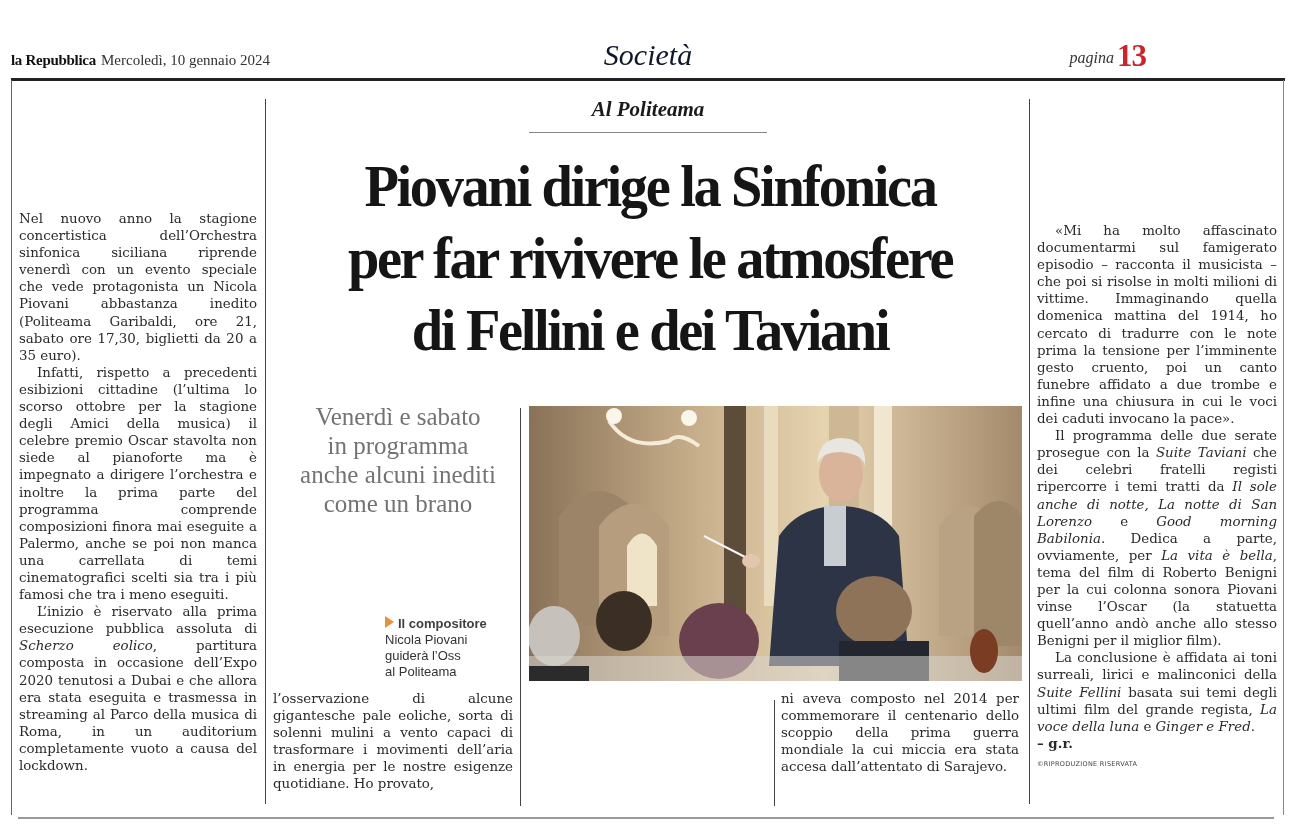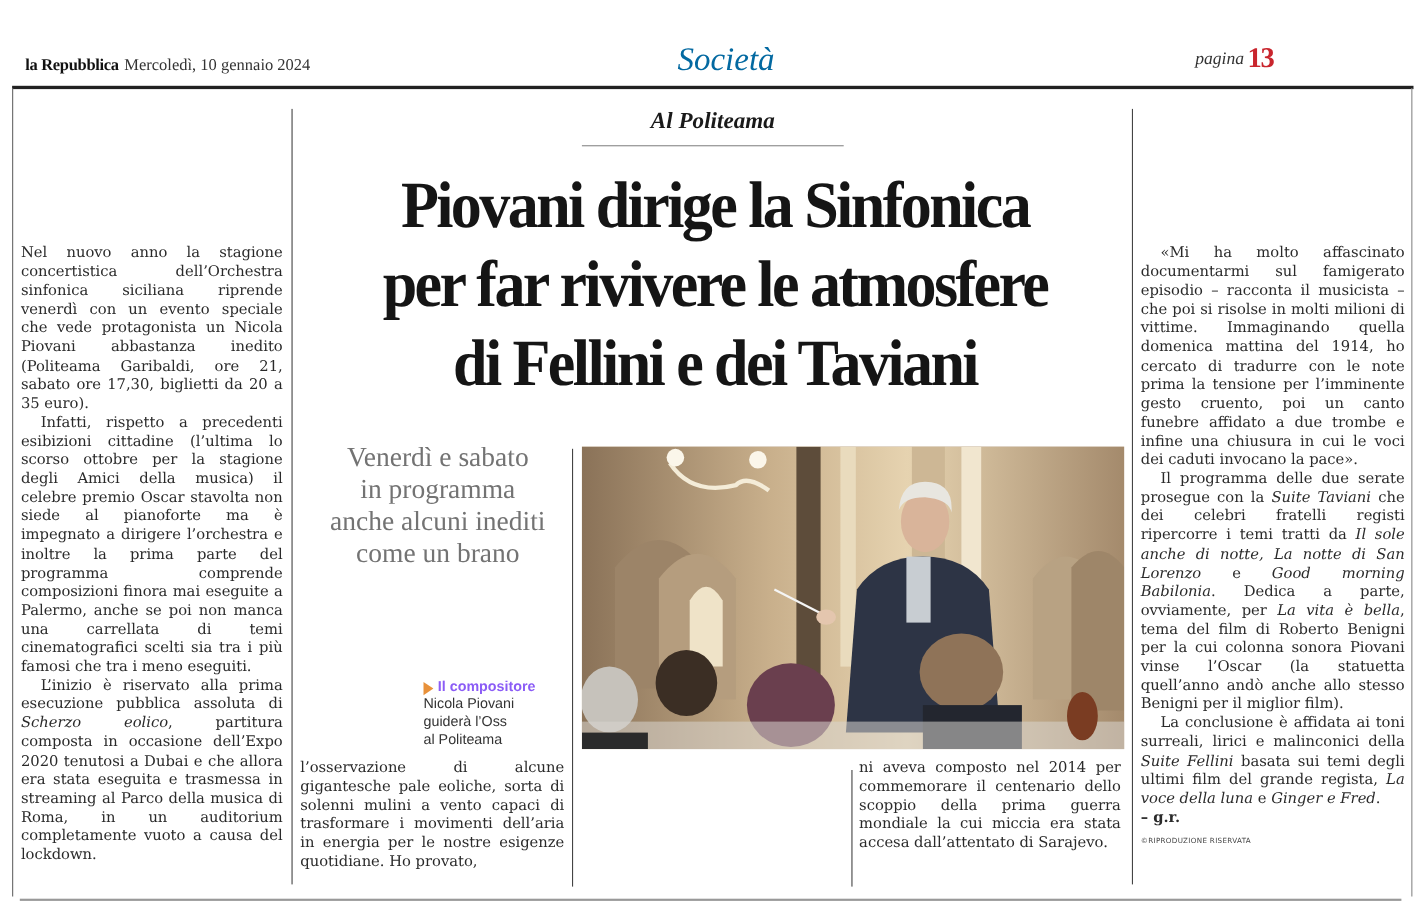--- a/index.html
+++ b/index.html
@@ -1,53 +1,53 @@
 <!DOCTYPE html>
 <html><head>
 <meta charset="utf-8">
 <style>
   html, body { margin: 0; padding: 0; background: #ffffff; }
   body { width: 1296px; height: 825px; position: relative; overflow: hidden; font-family: "DejaVu Serif", serif; color: #222; }
 
-  .masthead { position: absolute; left: 12px; top: 0; width: 1160px; height: 80px; }
+  .masthead { position: absolute; left: 0; top: 0; width: 1160px; height: 80px; }
   .brand { position: absolute; left: 11px; top: 52px; font-family: "Liberation Serif", serif; font-weight: bold; font-size: 15px; color: #111; letter-spacing: -0.3px; }
   .date { position: absolute; left: 101px; top: 52px; font-family: "Liberation Serif", serif; font-size: 15px; color: #333; text-align: right; }
-  .section { position: absolute; left: 0; width: 1296px; top: 38px; text-align: center; font-family: "Liberation Serif", serif; font-style: italic; font-size: 30px; color: #0369a1; }
+  .section { position: absolute; left: 0; width: 1296px; top: 38px; text-align: center; font-family: "Liberation Serif", serif; font-style: italic; font-size: 30px; color: #0f172a; }
   .pagina { position: absolute; right: 14px; top: 38px; font-family: "Liberation Serif", serif; }
   .pagina .lbl { font-style: italic; font-size: 16px; color: #333; vertical-align: 3px; margin-right: 3px; }
-  .pagina .num { font-weight: bold; font-size: 26px; color: #c9252d; letter-spacing: -1px; }
+  .pagina .num { font-weight: bold; font-size: 31px; color: #c9252d; letter-spacing: -1px; }
   .top-rule { position: absolute; left: 11px; top: 78px; width: 1274px; height: 3px; background: #222; }
   .frame-left { position: absolute; left: 11px; top: 80px; width: 1px; height: 735px; background: #666; }
   .frame-right { position: absolute; left: 1283px; top: 80px; width: 1px; height: 735px; background: #888; }
   .bottom-rule { position: absolute; left: 18px; top: 817px; width: 1256px; height: 2px; background: #999; }
 
   .vdiv { position: absolute; width: 1px; background: #444; }
 
   .kicker { position: absolute; left: 529px; top: 97px; width: 238px; text-align: center; font-family: "Liberation Serif", serif; font-style: italic; font-weight: bold; font-size: 21px; color: #1a1a1a; }
   .kicker-rule { position: absolute; left: 529px; top: 132px; width: 238px; height: 1px; background: #888; }
 
   .headline { position: absolute; left: 275px; top: 150px; width: 750px; text-align: center; font-family: "Liberation Serif", serif; font-weight: bold; font-size: 60px; line-height: 72px; color: #151515; letter-spacing: -2.5px; transform: scaleX(0.94); transform-origin: center top; }
 
   .col { position: absolute; font-family: "DejaVu Serif", serif; font-size: 13.4px; line-height: 17.1px; color: #2a2a2a; text-align: justify; hyphens: manual; }
   .col p { margin: 0; }
   .col p.ind { text-indent: 18px; }
   .col i { font-style: italic; }
   .col .sig { font-weight: bold; }
   .col .repro { font-family: "DejaVu Sans", sans-serif; font-size: 6.5px; letter-spacing: 0.3px; color: #444; margin-top: 4px; }
 
-  .col-a { left: 19px; top: 222px; width: 238px; }
+  .col-a { left: 19px; top: 210px; width: 238px; }
   .col-b { left: 273px; top: 690px; width: 240px; }
   .col-c { left: 528px; top: 690px; width: 240px; }
   .col-d { left: 781px; top: 690px; width: 238px; }
   .col-e { left: 1037px; top: 222px; width: 240px; }
 
   .pullquote { position: absolute; left: 283px; top: 402px; width: 230px; text-align: center; font-family: "Liberation Serif", serif; font-size: 25px; line-height: 29px; color: #737373; }
 
   .caption { position: absolute; left: 385px; top: 616px; width: 130px; font-family: "Liberation Sans", sans-serif; font-size: 13px; line-height: 16px; color: #333; }
-  .caption .cap-title { font-weight: bold; color: #8b5cf6; display: flex; align-items: flex-end; }
+  .caption .cap-title { font-weight: bold; color: #404040; display: flex; align-items: flex-start; }
   .caption .tri { display: inline-block; width: 0; height: 0; border-top: 6px solid transparent; border-bottom: 6px solid transparent; border-left: 9px solid #e8913a; margin-right: 4px; }
 
   .photo { position: absolute; left: 529px; top: 406px; width: 493px; height: 275px; overflow: hidden; background: #b39b7d; }
 </style>
 </head>
 <body>
 
 <div class="masthead">
   <span class="brand">la Repubblica</span>
   <span class="date">Mercoledì, 10 gennaio 2024</span>

